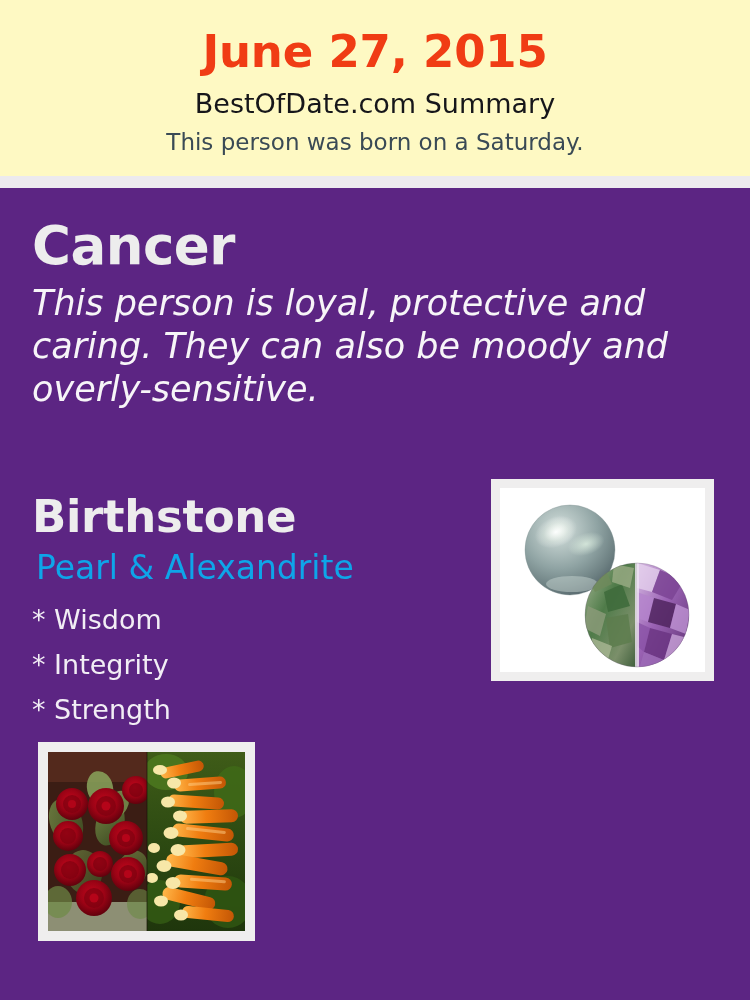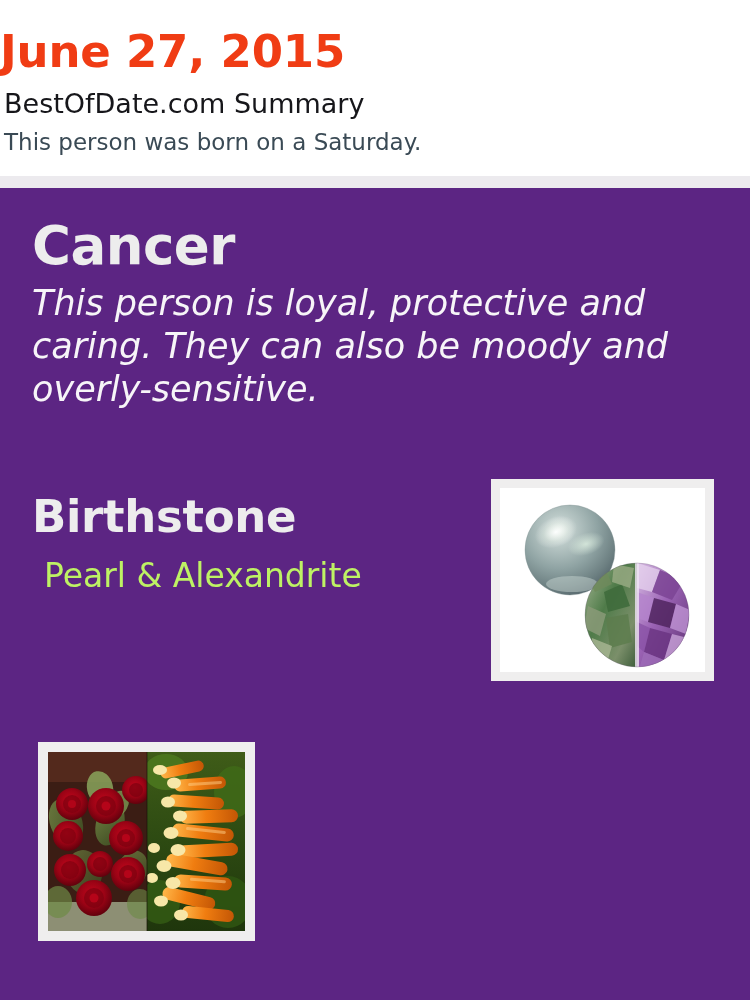--- a/index.html
+++ b/index.html
@@ -21,21 +21,22 @@
     background: #5c2583;
     overflow: hidden;
   }
 
   
   .header {
     position: absolute;
     left: 0; top: 0;
     width: 750px;
     height: 176px;
-    background: #ffffff;
+    background: #fef9c3;
+    text-align: center;
     box-sizing: border-box;
   }
   .header-date {
     margin: 0;
     padding-top: 26px;
     font-size: 45px;
     font-weight: bold;
     line-height: 52px;
     color: #f03c14;
     letter-spacing: -0.2px;
@@ -113,26 +114,26 @@
   }
   .section-title {
     margin: 0;
     font-size: 45px;
     font-weight: bold;
     line-height: 53px;
     color: #ededed;
     letter-spacing: -0.3px;
   }
   .section-sub {
-    margin: 12px;
+    margin: 4px;
     padding-top: 1px;
     font-size: 33px;
     font-weight: normal;
     line-height: 39px;
-    color: #bef264;
+    color: #0ea5e9;
   }
   .bullets {
     margin: 0;
     padding: 6px 0 0 0;
     list-style: none;
   }
   .bullets li {
     font-size: 27px;
     font-weight: normal;
     line-height: 45px;
@@ -193,20 +194,25 @@
   <div class="panel">
 
     <div class="zodiac">
       <h2 class="zodiac-title">Cancer</h2>
       <p class="zodiac-desc">This person is loyal, protective and caring. They can also be moody and overly-sensitive.</p>
     </div>
 
     <div class="birthstone-text">
       <h2 class="section-title">Birthstone</h2>
       <p class="section-sub">Pearl &amp; Alexandrite</p>
+      <ul class="bullets">
+        <li>* Wisdom</li>
+        <li>* Integrity</li>
+        <li>* Strength</li>
+      </ul>
     </div>
 
     <div class="birth-flower-text">
     </div>
   </div>
 
   <div class="photo-frame" id="birthstone-frame">
     <div class="inner">
       <svg class="photo-svg" width="205" height="184" viewBox="0 0 205 184">
         <defs>

